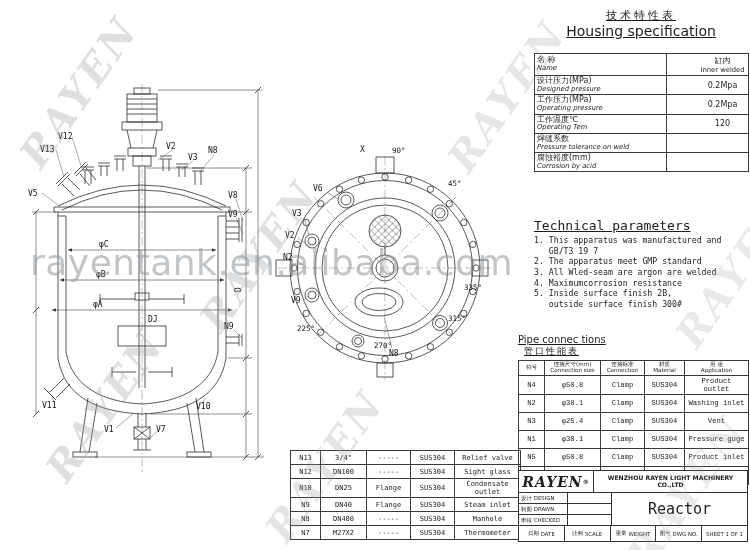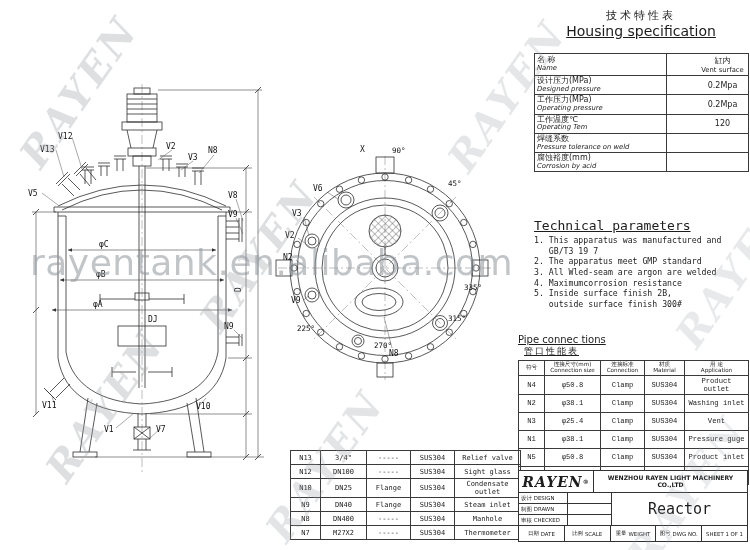--- a/index.html
+++ b/index.html
@@ -18,21 +18,21 @@
 
   
   .wm-brand{position:absolute;z-index:5;font-family:"DejaVu Serif",serif;font-weight:bold;font-style:italic;
     font-size:40px;letter-spacing:3px;color:#9aa0a6;opacity:.33;transform:rotate(-55deg);pointer-events:none;white-space:nowrap;}
   .wm-site{position:absolute;z-index:5;left:30px;top:242px;font-size:36px;letter-spacing:.5px;color:#8f969c;opacity:.55;pointer-events:none;white-space:nowrap;}
 
   
   .blk{position:absolute;z-index:2;}
 
   .housing{left:534px;top:8px;width:214px;}
-  .housing .t-cn{font-size:11px;letter-spacing:3px;text-align:center;}
+  .housing .t-cn{font-size:11px;letter-spacing:3px;text-align:center;text-decoration:underline;}
   .housing .t-en{font-size:14px;text-align:center;text-decoration:underline;margin-bottom:14px;}
   table.grid{border-collapse:collapse;width:100%;table-layout:fixed;}
   table.grid td,table.grid th{border:1px solid #3a3a3a;padding:1px 2px;vertical-align:middle;overflow:hidden;}
   .housing td{height:16px;}
   .housing .cnline{display:flex;justify-content:flex-start;font-size:8px;line-height:1.1;}
   .housing .enline{font-size:6.8px;line-height:1.1;color:#222;font-style:italic;}
   .housing .hv{text-align:center;font-size:8px;padding-left:32px;}
   .housing .hv .small{font-size:6.8px;display:block;}
 
   .tech{left:534px;top:218px;width:214px;font-family:"DejaVu Sans Mono",monospace;}
@@ -360,21 +360,21 @@
         </colgroup>
       <tbody>
           <tr>
         <td>
               <div class="cnline">
                 <span>名  称</span>
               </div>
             <div class="enline">Name</div>
             </td>
         <td class="hv"><span>缸内</span>
-            <span class="small">Vent surface</span></td>
+            <span class="small">Inner welded</span></td>
       </tr>
       <tr>
         <td>
               <div class="cnline">
                 <span>设计压力</span>
                 <span>(MPa)</span>
               </div>
             <div class="enline">Designed pressure</div>
             </td>
         <td class="hv">0.2Mpa</td>

